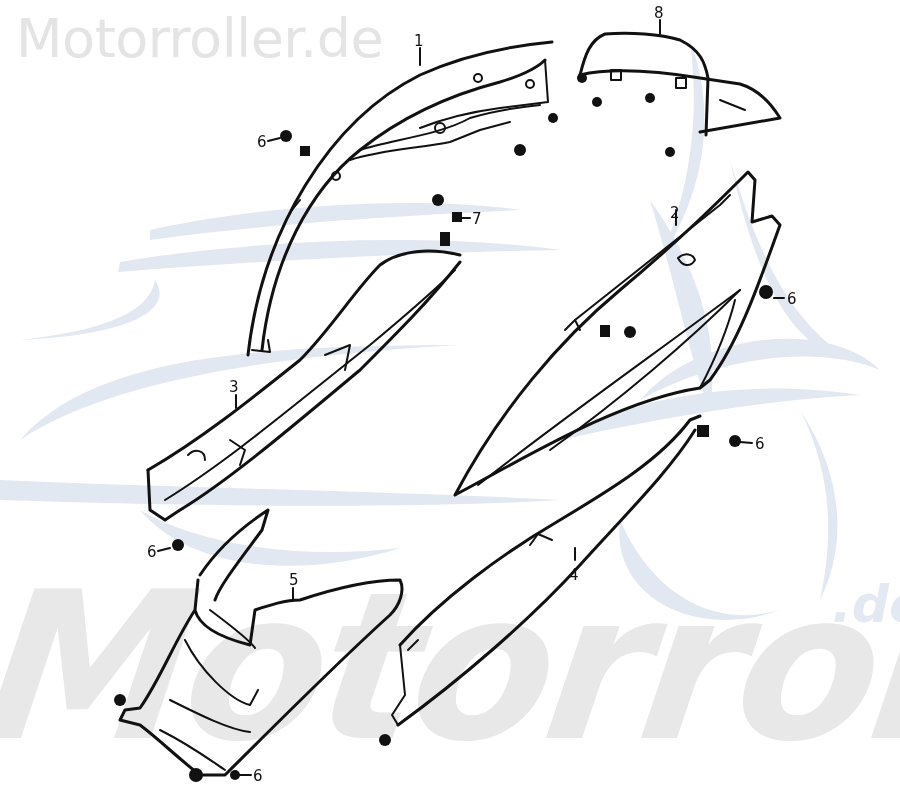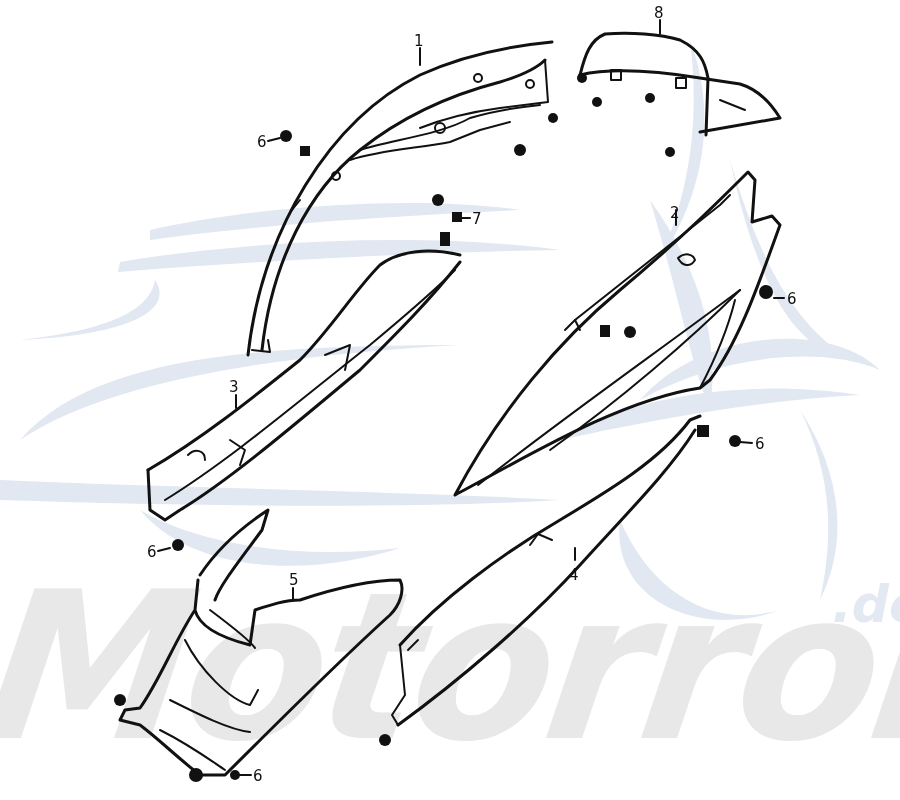--- a/index.html
+++ b/index.html
@@ -29,20 +29,21 @@
     <path class="swoosh" d="M140 510 C200 545 300 560 400 548 C300 580 190 570 140 510 Z"></path>
     <path class="swoosh" d="M650 200 C700 270 720 340 710 410 C690 360 680 300 650 200 Z"></path>
     <path class="swoosh" d="M730 160 C760 260 790 320 850 360 C800 350 760 300 730 160 Z"></path>
     <path class="swoosh" d="M640 400 C700 330 830 320 880 370 C820 345 720 355 640 400 Z"></path>
     <path class="swoosh" d="M560 440 C640 390 760 380 860 395 C760 400 650 420 560 440 Z"></path>
     <path class="swoosh" d="M620 520 C610 600 700 640 780 610 C710 630 650 590 620 520 Z"></path>
     <path class="swoosh" d="M800 410 C840 470 850 540 820 600 C835 530 830 470 800 410 Z"></path>
     <path class="swoosh" d="M690 40 C720 120 700 200 660 260 C690 190 700 120 690 40 Z"></path>
   </svg>
 
+  <div class="wm-top">Motorroller.de</div>
   <div class="wm-big">Motorroller</div>
   <div class="wm-de">.de</div>
 
   <svg width="900" height="800" viewBox="0 0 900 800">
 
     <g>
       <path class="ln" d="M248 355 C262 230 330 120 420 75 C470 52 520 45 552 42"></path>
       <path class="ln" d="M262 350 C272 260 310 190 360 150 C400 118 450 95 500 82 C520 76 535 70 545 60"></path>
       <path class="ln2" d="M252 350 L270 352 L268 340"></path>
       <path class="ln2" d="M360 150 C390 140 440 135 470 118 C490 112 510 108 540 105"></path>

